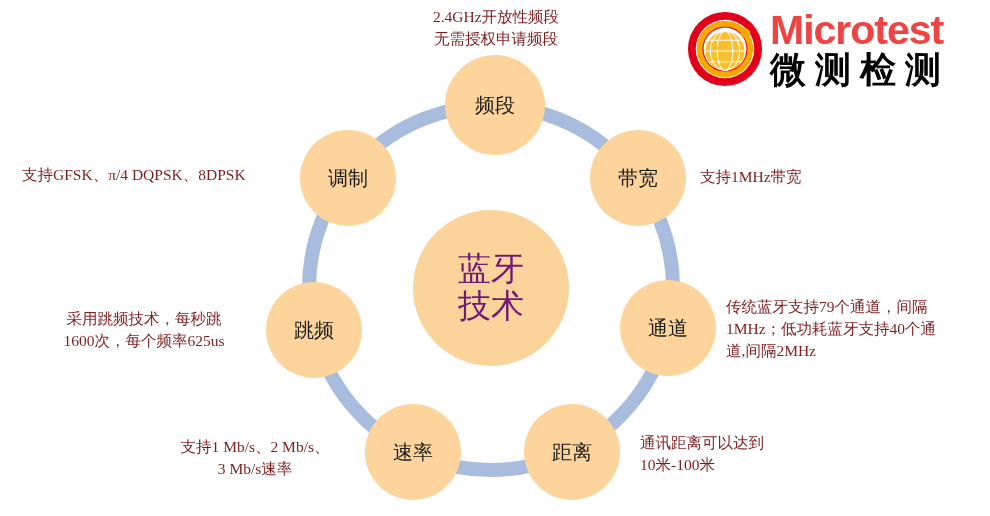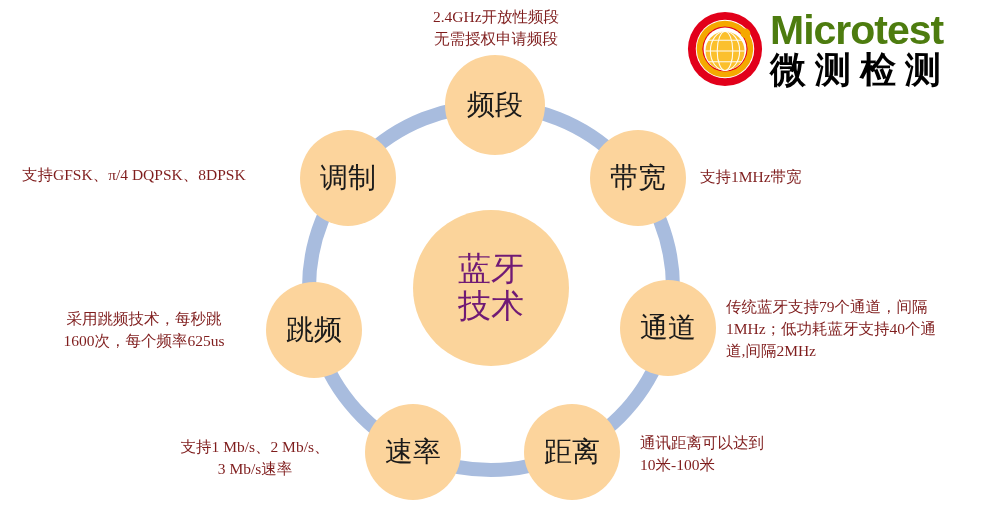--- a/index.html
+++ b/index.html
@@ -8,21 +8,21 @@
     background:#ffffff;
     font-family:"Liberation Serif","DejaVu Serif",serif;
     overflow:hidden;
     position:relative;
   }
   #stage{position:absolute;left:0;top:0;width:990px;height:516px;}
   svg.diagram{position:absolute;left:0;top:0;width:990px;height:516px;}
 
   .node-label{
     position:absolute;
-    font-size:28px;
+    font-size:20px;
     color:#1a1a1a;
     font-family:"Liberation Serif","DejaVu Serif",serif;
     text-align:center;
     line-height:1.05;
     white-space:nowrap;
     transform:translate(-50%,-50%);
     pointer-events:none;
   }
   .center-label{
     position:absolute;
@@ -46,21 +46,21 @@
 
   
   #logo{position:absolute;left:686px;top:6px;width:296px;height:84px;}
   #logo-mark{position:absolute;left:0;top:4px;width:78px;height:78px;}
   #logo-text{position:absolute;left:84px;top:2px;width:212px;height:80px;}
   .logo-word{
     font-family:"Liberation Sans","DejaVu Sans",sans-serif;
     font-weight:bold;
     font-size:41px;
     letter-spacing:-1px;
-    color:#4d7c0f;
+    color:#ef4444;
     line-height:44px;
     white-space:nowrap;
   }
   .logo-cn{
     font-family:"Liberation Sans","DejaVu Sans",sans-serif;
     font-weight:bold;
     font-size:36px;
     letter-spacing:9px;
     color:#000;
     line-height:32px;

